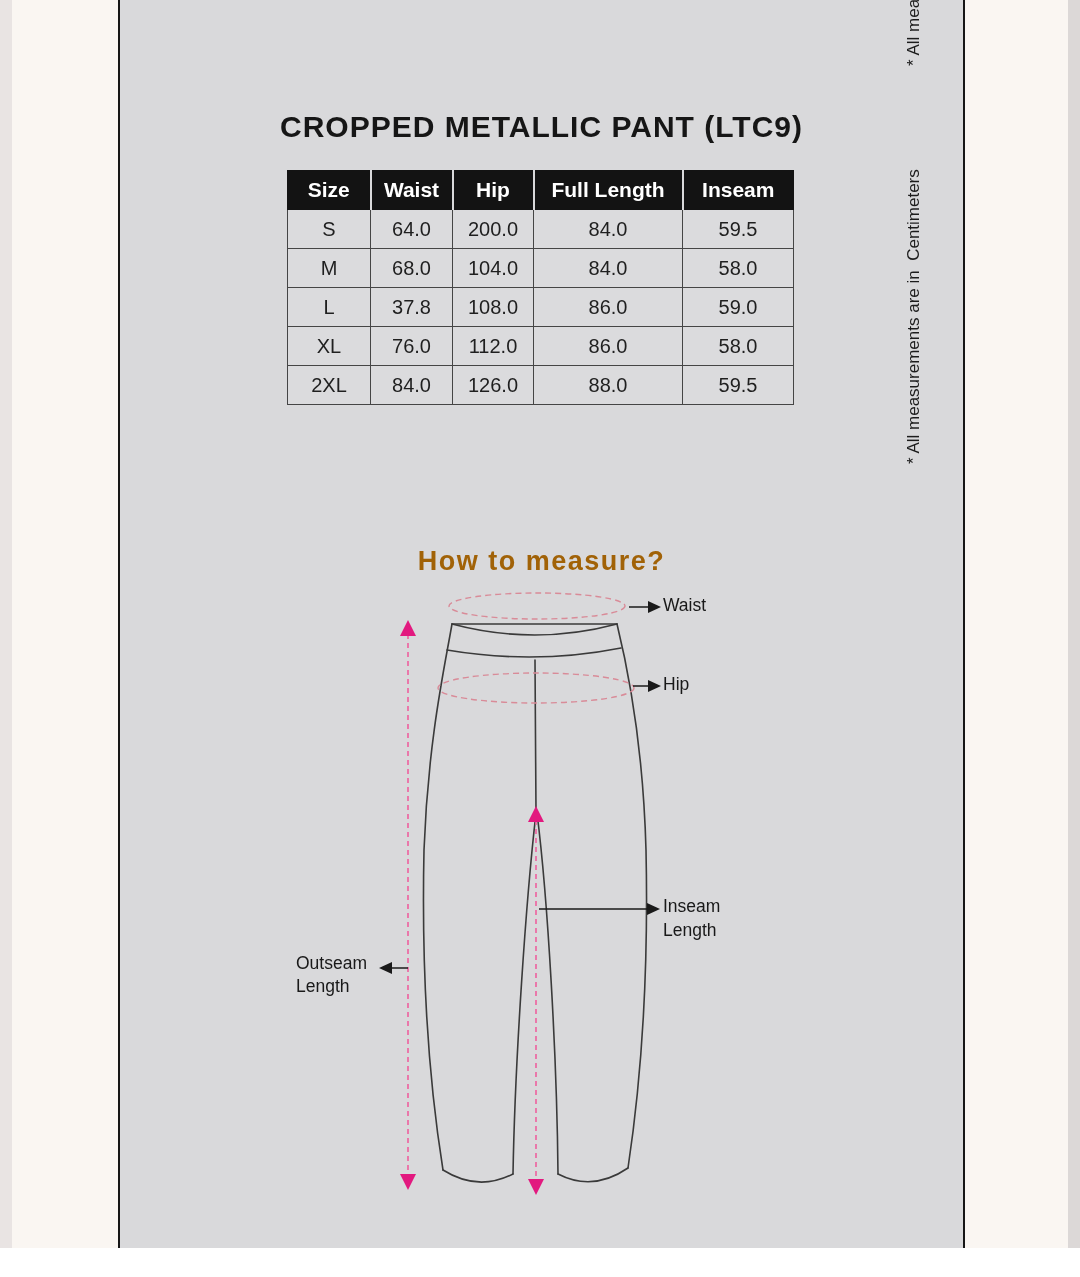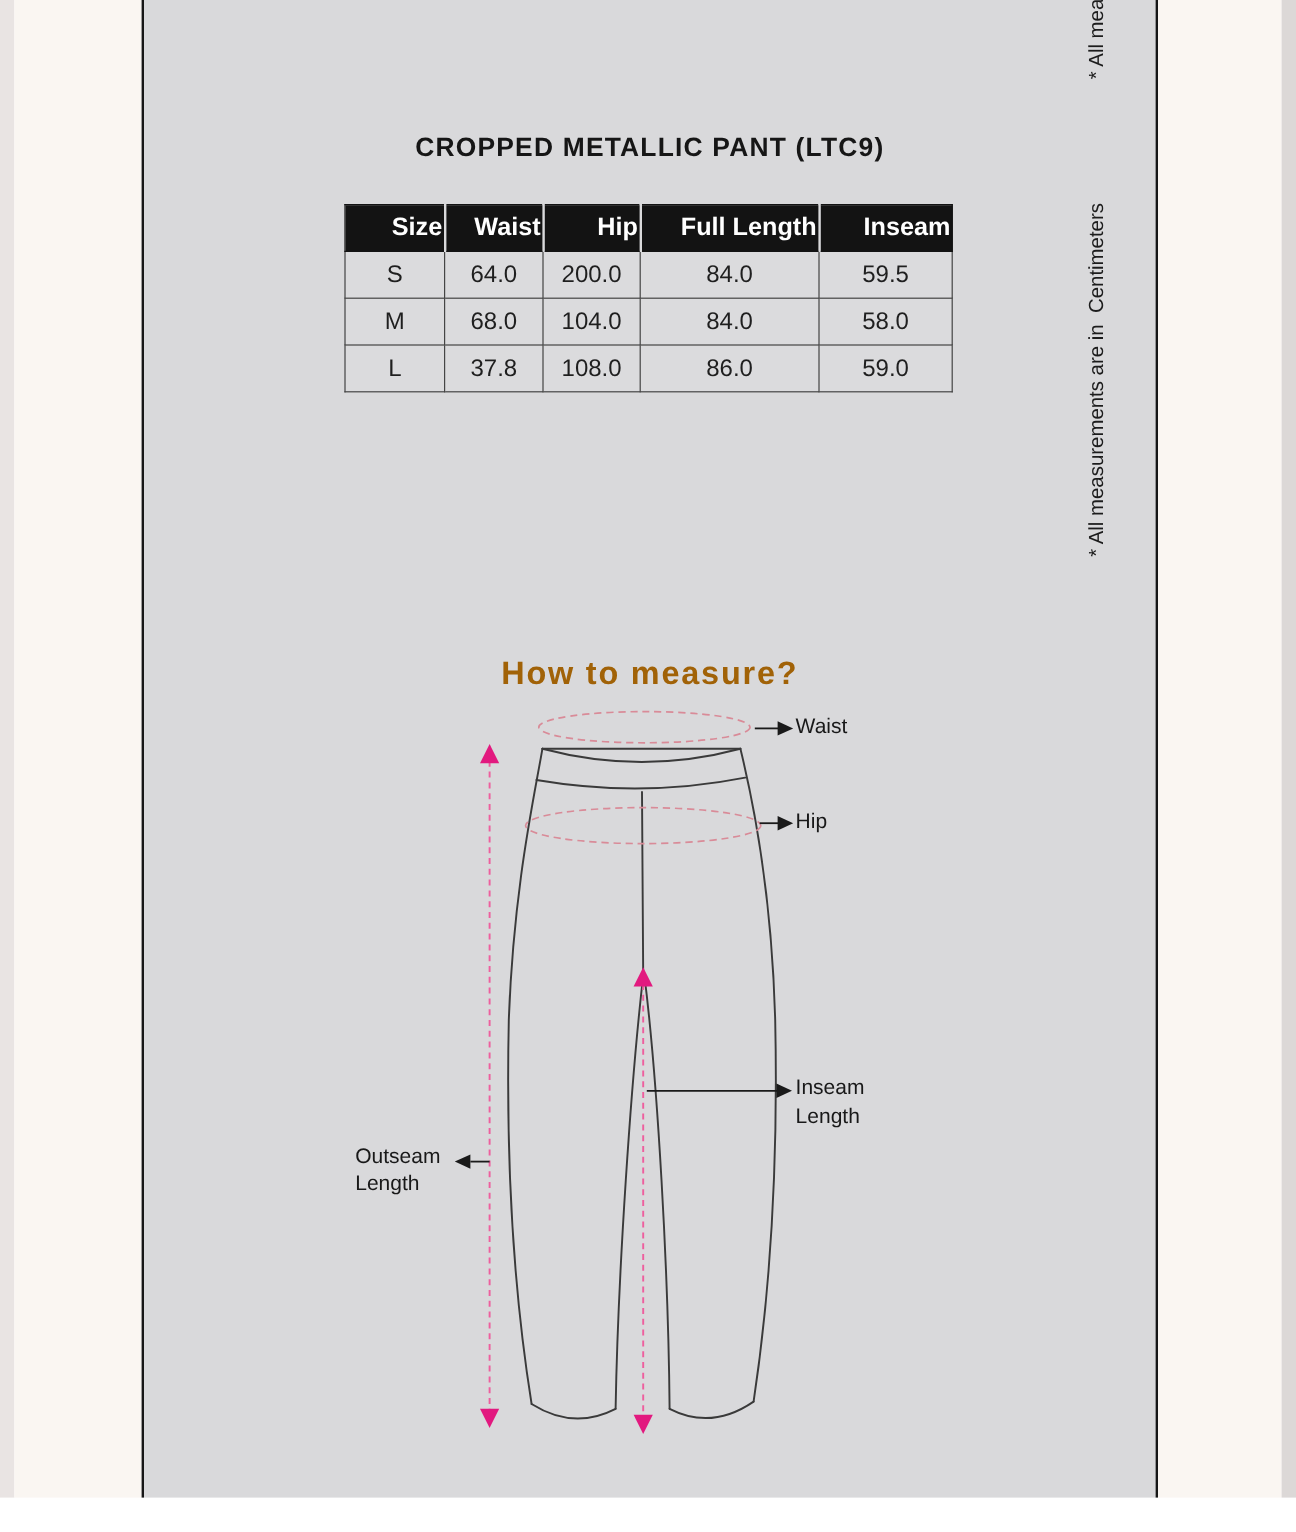--- a/index.html
+++ b/index.html
@@ -19,40 +19,40 @@
   .vline.left  { left: 118px; }
   .vline.right { left: 963px; }
   .panel       { left: 120px; top: 0; width: 843px; height: 1248px; background: #d9d9db; }
   .right-margin{ left: 965px; top: 0; width: 103px; height: 1248px; background: #faf6f2; }
   .right-strip { left: 1068px; top: 0; width: 12px; height: 1248px; background: #dcd8d7; }
 
   
   .title {
     left: 120px; top: 110px; width: 843px;
     text-align: center;
-    font-size: 22px; font-weight: bold; letter-spacing: 1px;
+    font-size: 30px; font-weight: bold; letter-spacing: 1px;
     color: #161616;
   }
   .measure-heading {
     left: 120px; top: 546px; width: 843px;
     text-align: center;
     font-size: 27px; font-weight: bold; letter-spacing: 1.5px;
     color: #a16207;
   }
 
   
   table.size-chart {
     position: absolute; left: 287px; top: 170px;
     border-collapse: collapse; table-layout: fixed;
     font-family: "Liberation Sans", sans-serif;
   }
   table.size-chart th {
     background: #131313; color: #ffffff;
     font-size: 21px; font-weight: bold;
-    height: 36px; text-align: right; vertical-align: middle;
+    height: 36px; text-align: center; vertical-align: middle;
     border: 1px solid #131313;
   }
   table.size-chart th + th { border-left: 2px solid #d9d9db; }
   table.size-chart td {
     background: #dbdbdd; color: #1f1f1f;
     font-size: 20px; height: 36px;
     text-align: center; vertical-align: middle;
     border: 1px solid #454545;
   }
 
@@ -119,20 +119,34 @@
       <td>104.0</td>
       <td>84.0</td>
       <td>58.0</td>
     </tr>
     <tr>
       <td>L</td>
       <td>37.8</td>
       <td>108.0</td>
       <td>86.0</td>
       <td>59.0</td>
+    </tr>
+    <tr>
+      <td>XL</td>
+      <td>76.0</td>
+      <td>112.0</td>
+      <td>86.0</td>
+      <td>58.0</td>
+    </tr>
+    <tr>
+      <td>2XL</td>
+      <td>84.0</td>
+      <td>126.0</td>
+      <td>88.0</td>
+      <td>59.5</td>
     </tr>
   </tbody>
 </table>
 
 <div class="abs measure-heading">How to measure?</div>
 
 <svg class="diagram" width="1080" height="1277" viewBox="0 0 1080 1277">
 
   <g stroke="#3a3a3a" stroke-width="1.6" fill="none" stroke-linecap="round">
     <path d="M452,624 L617,624"></path>

